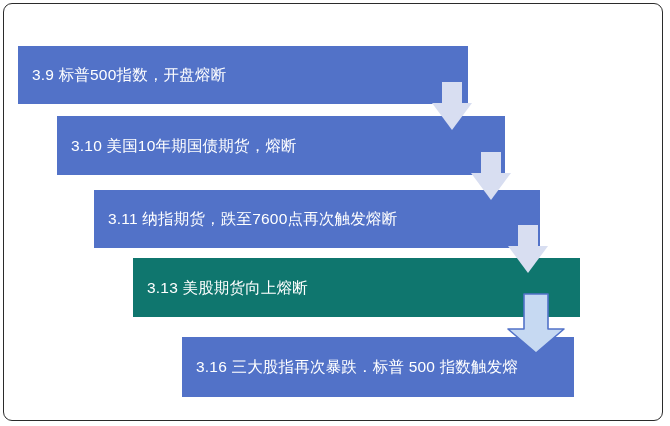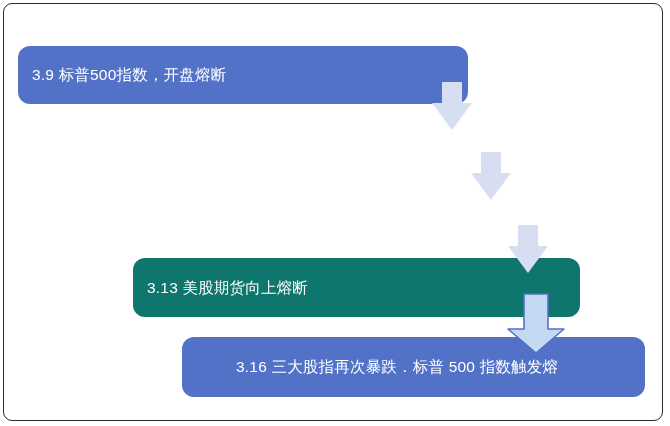--- a/index.html
+++ b/index.html
@@ -33,21 +33,21 @@
   #stage {
     position: absolute;
     left: 0; top: 0;
     width: 670px;
     height: 426px;
   }
   .step-box {
     position: absolute;
     box-sizing: border-box;
     background: #5272C8;
-    border-radius: 12px;
+    border-radius: 0;
     display: flex;
     align-items: center;
     overflow: hidden;
     z-index: 2;
   }
   .step-label {
     color: #ffffff;
     font-size: 15.5px;
     line-height: 1.15;
     white-space: nowrap;
@@ -90,24 +90,30 @@
 </head>
 <body>
 
 <div id="canvas" style="background: rgb(255, 255, 255);">
 
   <div id="stage">
 
     <div class="step-box" id="step-1" style="left: 18px; top: 46px; width: 450px; height: 58px; background: rgb(82, 114, 200);">
       <span class="step-label" style="color: rgb(255, 255, 255);">3.9 标普500指数，开盘熔断</span>
     </div>
+    <div class="step-box" id="step-2" style="left: 57px; top: 116px; width: 448px; height: 59px; background: rgb(82, 114, 200);">
+      <span class="step-label" style="color: rgb(255, 255, 255);">3.10 美国10年期国债期货，熔断</span>
+    </div>
+    <div class="step-box" id="step-3" style="left: 94px; top: 190px; width: 446px; height: 58px; background: rgb(82, 114, 200);">
+      <span class="step-label" style="color: rgb(255, 255, 255);">3.11 纳指期货，跌至7600点再次触发熔断</span>
+    </div>
     <div class="step-box" id="step-4" style="left: 133px; top: 258px; width: 447px; height: 59px; background: #0f766e;">
       <span class="step-label" style="color: rgb(255, 255, 255);">3.13 美股期货向上熔断</span>
     </div>
-    <div class="step-box" id="step-5" style="left: 182px; top: 337px; width: 463px; height: 60px; background: rgb(82, 114, 200); padding-left: 40px;">
+    <div class="step-box" id="step-5" style="left: 182px; top: 337px; width: 392px; height: 60px; background: rgb(82, 114, 200);">
       <span class="step-label" style="color: rgb(255, 255, 255);">3.16  三大股指再次暴跌．标普 500 指数触发熔</span>
     </div>
 
     <div class="arrow-small" id="connector-1" style="left: 432px; top: 82px;">
       <div class="shaft" style="background: rgb(216, 222, 241);"></div>
       <div class="head" style="border-top-color: rgb(216, 222, 241);"></div>
     </div>
     <div class="arrow-small" id="connector-2" style="left: 471px; top: 152px;">
       <div class="shaft" style="background: rgb(216, 222, 241);"></div>
       <div class="head" style="border-top-color: rgb(216, 222, 241);"></div>

